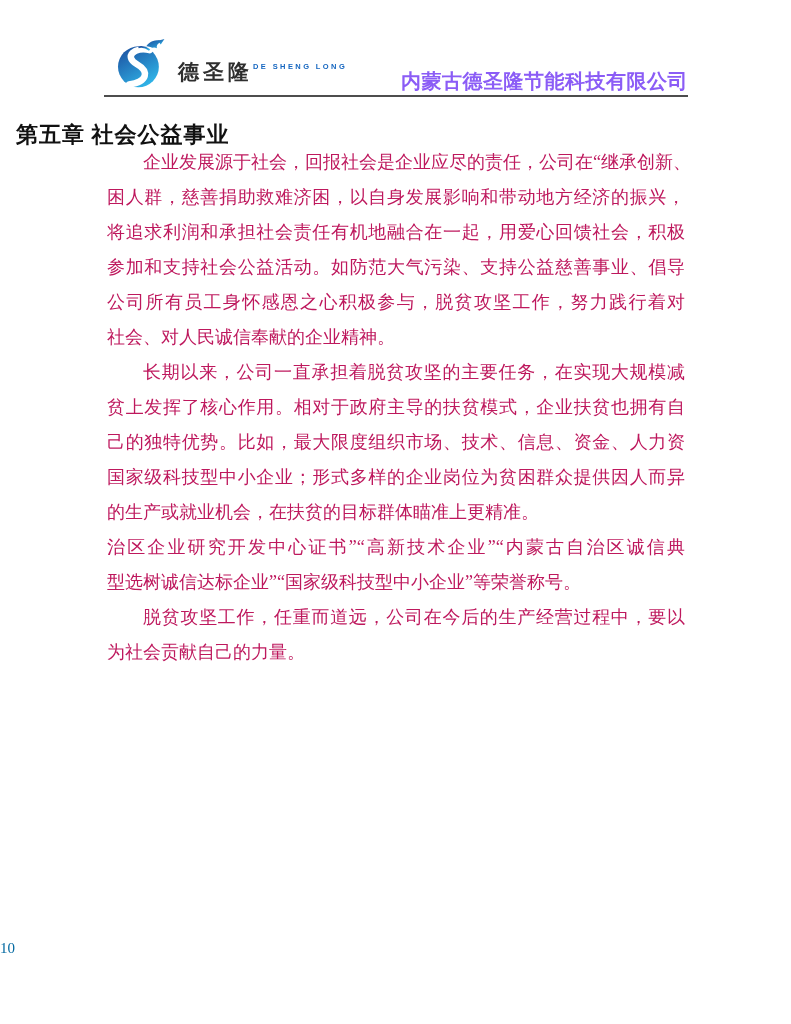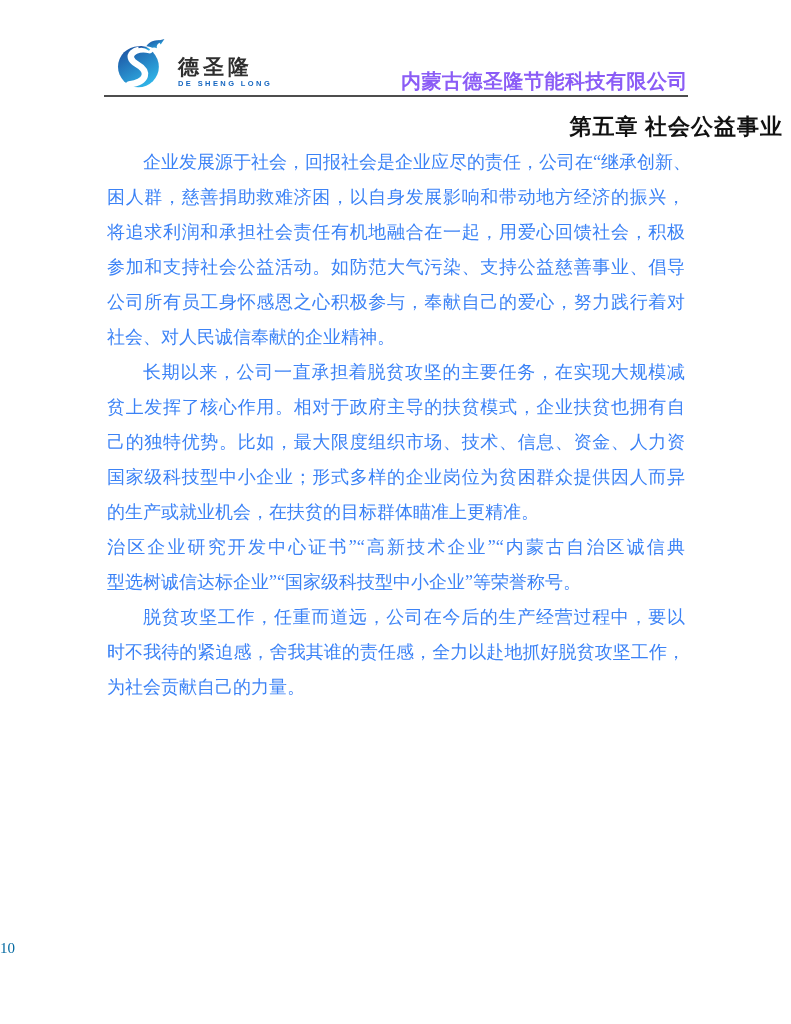--- a/index.html
+++ b/index.html
@@ -16,21 +16,21 @@
   
   .logo {
     position: absolute;
     left: 116px;
     top: 38px;
     display: flex;
     align-items: center;
     gap: 6px;
   }
   .logo-mark { width: 56px; height: 52px; }
-  .logo-text { display: flex; flex-direction: column; justify-content: center; margin-top: 16px; }
+  .logo-text { display: flex; justify-content: center; margin-top: 16px; }
   .logo-cn {
     font-family: "Liberation Sans", sans-serif;
     font-size: 21px;
     font-weight: bold;
     color: #2e2e2e;
     letter-spacing: 4px;
     line-height: 22px;
   }
   .logo-en {
     font-family: "Liberation Sans", sans-serif;
@@ -58,37 +58,37 @@
     height: 2px;
     background: #4d4d4d;
   }
 
   
   .chapter-title {
     position: absolute;
     left: 0;
     right: 0;
     top: 104px;
-    margin: 8px;
-    text-align: right;
+    margin: 16px;
+    text-align: left;
     font-size: 22px;
     font-weight: bold;
     color: #111;
     letter-spacing: 1px;
   }
 
   
   .body-text {
     position: absolute;
     left: 107px;
     top: 145px;
     width: 578px;
     font-size: 18px;
     line-height: 35px;
-    color: #3b82f6;
+    color: #be185d;
   }
   .line {
     text-align: justify;
     text-align-last: justify;
     height: 35px;
     overflow: visible;
     white-space: nowrap;
   }
   .line.last { text-align-last: left; }
   .line.first { text-indent: 2em; }
@@ -135,29 +135,28 @@
 
   <div class="header-rule"></div>
 
   <h1 class="chapter-title">第五章 社会公益事业</h1>
 
   <div class="body-text">
       <div class="line first">企业发展源于社会，回报社会是企业应尽的责任，公司在“继承创新、</div>
       <div class="line">困人群，慈善捐助救难济困，以自身发展影响和带动地方经济的振兴，</div>
       <div class="line">将追求利润和承担社会责任有机地融合在一起，用爱心回馈社会，积极</div>
       <div class="line">参加和支持社会公益活动。如防范大气污染、支持公益慈善事业、倡导</div>
-      <div class="line">公司所有员工身怀感恩之心积极参与，奉献自己的爱心，努力践行着对</div>
+      <div class="line">公司所有员工身怀感恩之心积极参与，脱贫攻坚工作，努力践行着对</div>
       <div class="line last">社会、对人民诚信奉献的企业精神。</div>
       <div class="line first">长期以来，公司一直承担着脱贫攻坚的主要任务，在实现大规模减</div>
       <div class="line">贫上发挥了核心作用。相对于政府主导的扶贫模式，企业扶贫也拥有自</div>
       <div class="line">己的独特优势。比如，最大限度组织市场、技术、信息、资金、人力资</div>
       <div class="line">国家级科技型中小企业；形式多样的企业岗位为贫困群众提供因人而异</div>
       <div class="line last">的生产或就业机会，在扶贫的目标群体瞄准上更精准。</div>
       <div class="line">治区企业研究开发中心证书”“高新技术企业”“内蒙古自治区诚信典</div>
       <div class="line last">型选树诚信达标企业”“国家级科技型中小企业”等荣誉称号。</div>
       <div class="line first">脱贫攻坚工作，任重而道远，公司在今后的生产经营过程中，要以</div>
-      <div class="line">时不我待的紧迫感，舍我其谁的责任感，全力以赴地抓好脱贫攻坚工作，</div>
       <div class="line last">为社会贡献自己的力量。</div>
     </div>
 
   <div class="page-number">10</div>
 
 </div>
 
 </body></html>

